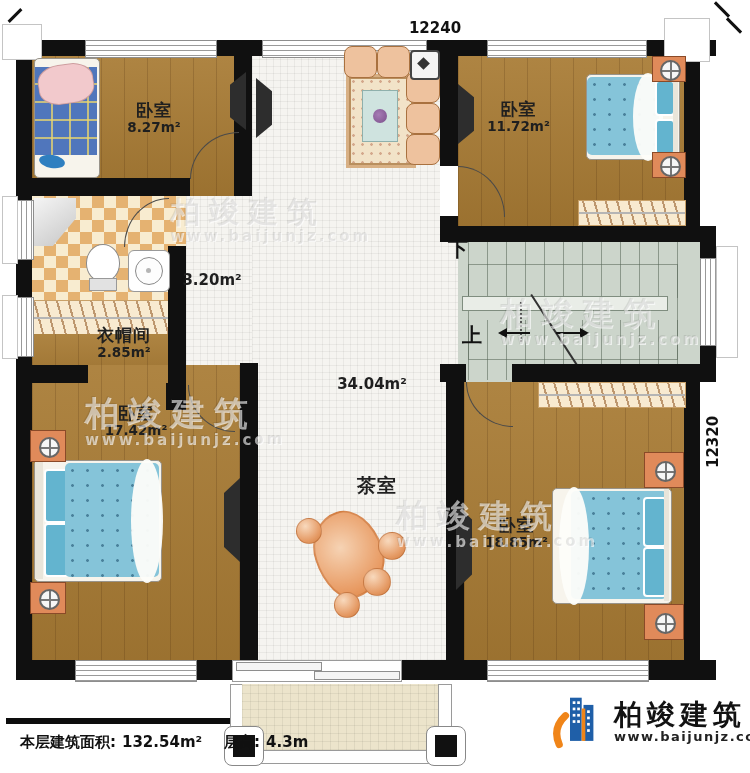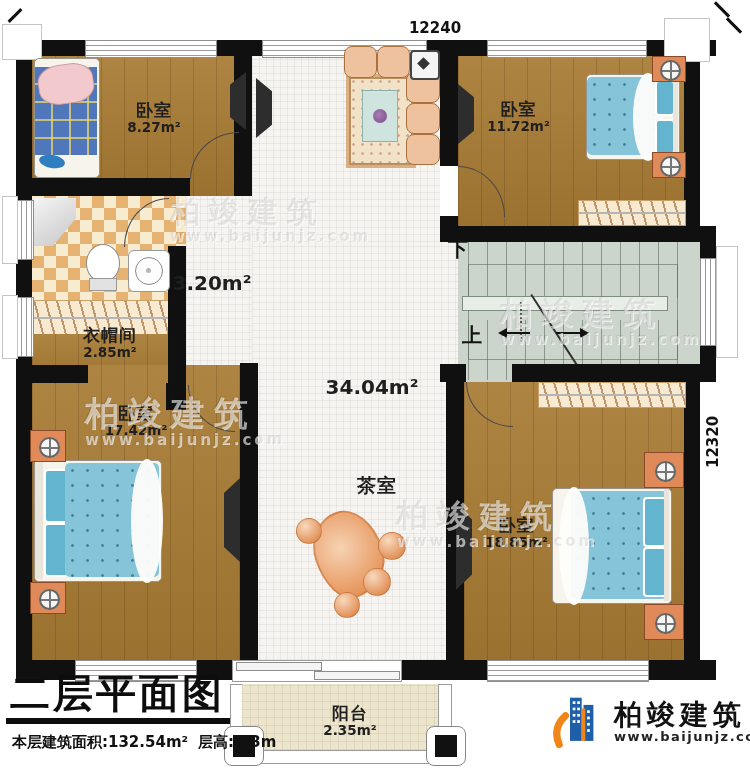--- a/index.html
+++ b/index.html
@@ -50,32 +50,32 @@
         background-size:100% 2px,2px 100%;background-position:center;background-repeat:no-repeat;}
   .tv{background:#2d2d2d;}
   .cushion{background:#eec29e;border:1.5px solid #a9713f;border-radius:8px;}
   .arc{border:0 solid #4a4a4a;}
   .stone{border-radius:50%;background:radial-gradient(circle at 35% 30%,#f8d9bd,#e59a64 65%,#cf7c3e);
         border:1px solid rgba(160,80,30,.4);}
   .rlabel{position:absolute;display:flex;flex-direction:column;align-items:center;color:#1f1f1f;
         font-weight:bold;text-align:center;z-index:5;line-height:1.18;}
   .nm{font-size:17px;letter-spacing:1px;}
   .ar{font-size:13.5px;}
-  .ar2{font-size:20px;}
+  .ar2{font-size:15px;}
   .stairlbl{position:absolute;z-index:5;font-size:20px;font-weight:bold;color:#111;}
   .dim{position:absolute;z-index:5;font-size:15px;font-weight:bold;color:#111;text-align:center;}
   .wm{position:absolute;z-index:6;color:rgba(0,0,0,.085);font-weight:bold;line-height:1.08;
       text-shadow:1px 1px 0 rgba(255,255,255,.65);pointer-events:none;white-space:nowrap;}
   .wm .l1{letter-spacing:9px;}
   .wm .l2{font-size:15px;letter-spacing:3px;}
   .titlerow{position:absolute;left:10px;top:666px;display:flex;align-items:baseline;gap:8px;z-index:7;color:#0d0d0d;}
   .t1{font-size:40px;font-weight:bold;letter-spacing:3px;}
   .t2{font-size:30px;font-weight:bold;}
   .bar{position:absolute;left:6px;top:718px;width:224px;height:6px;background:#0d0d0d;z-index:7;}
-  .inforow{position:absolute;left:12px;top:733px;display:flex;font-size:15px;font-weight:bold;color:#111;z-index:7;}
+  .inforow{position:absolute;left:20px;top:733px;display:flex;gap:6px;font-size:15px;font-weight:bold;color:#111;z-index:7;}
   .logo{position:absolute;left:552px;top:692px;display:flex;align-items:center;gap:8px;z-index:7;}
   .lgcol{display:flex;flex-direction:column;}
   .lg1{font-size:28px;font-weight:bold;letter-spacing:5px;color:#121212;line-height:1.05;}
   .lg2{font-size:13px;font-weight:bold;letter-spacing:1.5px;color:#222;}
   .bmark{position:absolute;background:#111;height:3px;z-index:6;}
 </style>
 </head>
 <body>
 
 <div class="canvas">
@@ -250,42 +250,38 @@
     <span class="nm">卧室</span>
     <span class="ar">8.27m²</span>
   </div>
   <div class="rlabel" style="left:466px;top:99px;width:105px">
     <span class="nm">卧室</span>
     <span class="ar">11.72m²</span>
   </div>
   <div class="rlabel" style="left:162px;top:272px;width:100px">
     <span class="ar2">3.20m²</span>
   </div>
-  <div class="rlabel" style="left:60px;top:325px;width:100px">
+  <div class="rlabel" style="left:74px;top:325px;width:100px">
     <span class="nm">衣帽间</span>
     <span class="ar">2.85m²</span>
   </div>
   <div class="rlabel" style="left:320px;top:376px;width:104px">
     <span class="ar2">34.04m²</span>
   </div>
   <div class="rlabel" style="left:327px;top:474px;width:100px">
     <span class="nm" style="font-size:19px">茶室</span>
   </div>
   <div class="rlabel" style="left:86px;top:403px;width:100px">
     <span class="nm">卧室</span>
     <span class="ar">17.42m²</span>
   </div>
   <div class="rlabel" style="left:464px;top:515px;width:105px">
     <span class="nm">卧室</span>
     <span class="ar">18.85m²</span>
   </div>
-  <div class="rlabel" style="left:300px;top:703px;width:100px">
-    <span class="nm">阳台</span>
-    <span class="ar">2.35m²</span>
-  </div>
   <div class="stairlbl" style="left:448px;top:236px">下</div>
   <div class="stairlbl" style="left:462px;top:322px">上</div>
 
   <div class="dim" style="left:398px;top:19px;width:74px">12240</div>
   <div class="dim" style="left:704px;top:396px;width:22px;height:92px;writing-mode:vertical-rl;transform:rotate(180deg)">12320</div>
 
   <div class="wm" style="left:170px;top:196px">
     <div class="l1" style="font-size:30px">柏竣建筑</div>
     <div class="l2">www.baijunjz.com</div>
   </div>
@@ -296,21 +292,20 @@
   <div class="wm" style="left:84px;top:394px">
     <div class="l1" style="font-size:34px">柏竣建筑</div>
     <div class="l2">www.baijunjz.com</div>
   </div>
   <div class="wm" style="left:396px;top:498px">
     <div class="l1" style="font-size:32px">柏竣建筑</div>
     <div class="l2">www.baijunjz.com</div>
   </div>
 
   <div class="titlerow">
-    <span class="t1">二层平面图</span>
   </div>
   <div class="bar"></div>
   <div class="inforow">
     <span>本层建筑面积:</span>
     <span>132.54m²</span>
     <span style="width:10px"></span>
     <span>层高:</span>
     <span>4.3m</span>
   </div>
 

